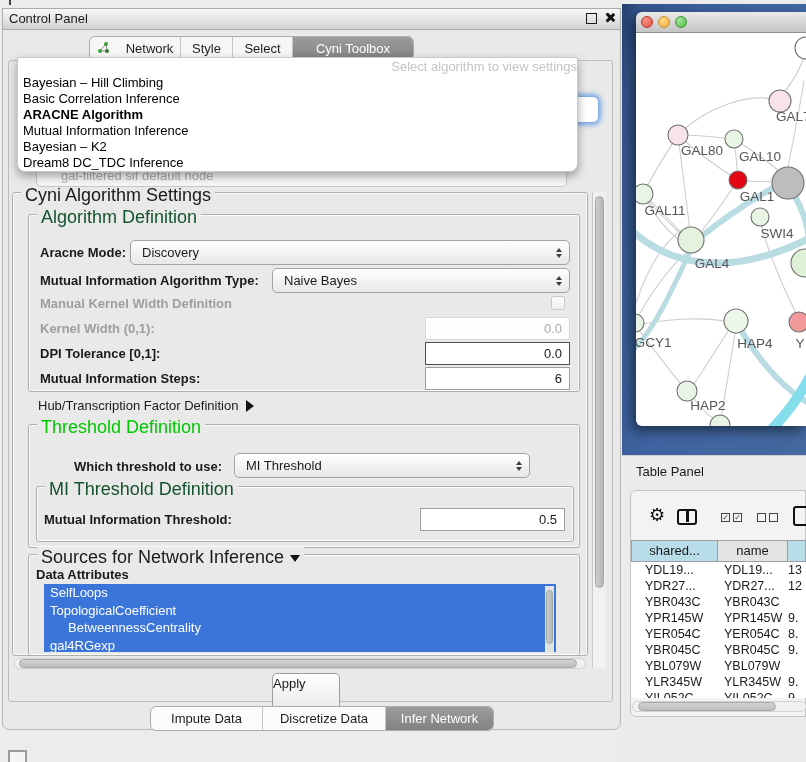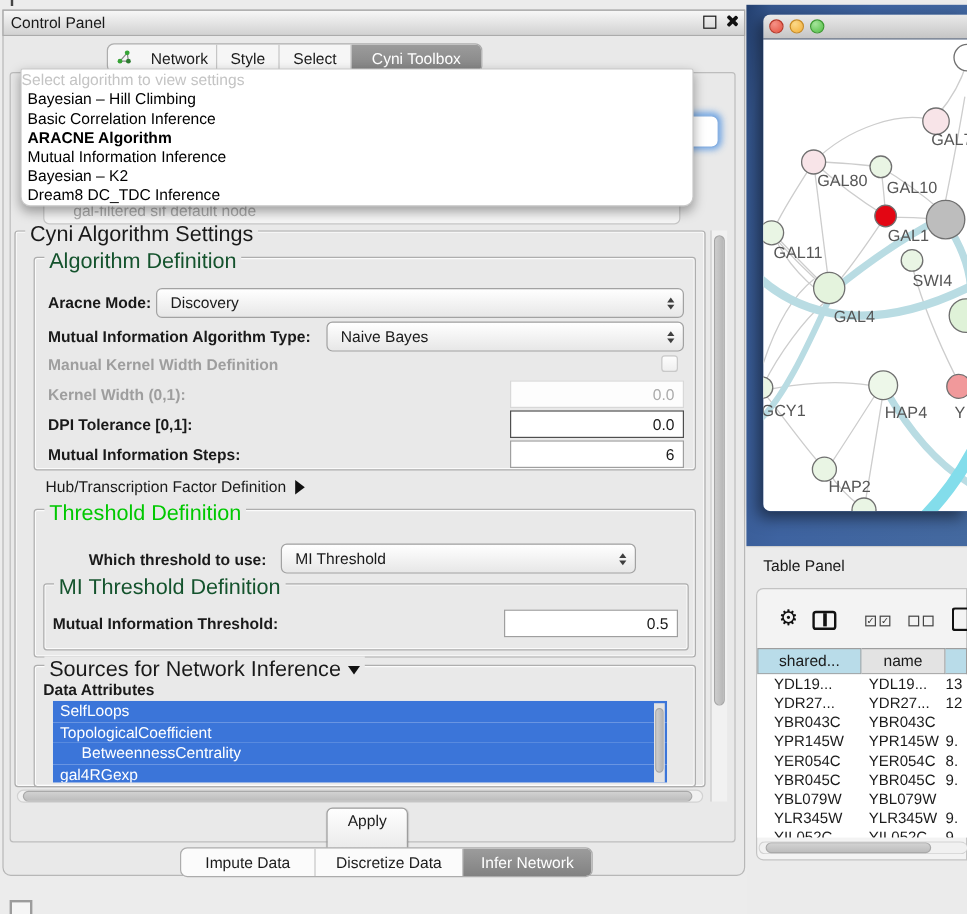--- a/index.html
+++ b/index.html
@@ -22,21 +22,21 @@
   .tab{display:flex;align-items:center;justify-content:center;font-size:13px;color:#1c1c1c;
       border-right:1px solid #C6C6C6;box-sizing:border-box;gap:4px;cursor:pointer}
   .tab:last-child{border-right:none}
   .tab.sel{background:linear-gradient(#9C9C9C,#828282);color:#FFF;border-right:none}
   
   #inner-panel{left:8px;top:60px;width:605px;height:642px;border:1px solid #BDBDBD;background:#E9E9E9;
       border-radius:3px;box-sizing:border-box}
   
   #algo-menu{left:17px;top:57px;width:561px;height:115px;background:#FFF;border:1px solid #C9C9C9;
       border-radius:2px 2px 8px 8px;box-shadow:0 4px 10px rgba(0,0,0,.35);z-index:50;box-sizing:border-box}
-  #algo-placeholder{height:17px;line-height:17px;text-align:left;color:#C4C4C4}
+  #algo-placeholder{height:17px;line-height:17px;text-align:right;color:#C4C4C4}
   .menu-item{height:16px;line-height:16px;padding-left:5px;color:#000;white-space:nowrap}
   .menu-item.bold{font-weight:bold}
   #focus-frag{left:561px;top:96px;width:38px;height:27px;background:#FFF;border:1px solid #85AEE0;
       border-radius:6px;box-shadow:0 0 5px 2px rgba(96,156,227,.85);z-index:10;box-sizing:border-box}
   #bg-combo{left:36px;top:163px;width:531px;height:24px;background:#F6F6F6;border:1px solid #C7C7C7;
       border-radius:5px;z-index:6;line-height:24px;padding-left:24px;color:#ABABAB;box-sizing:border-box}
   
   .group{position:absolute;border:1px solid #AEAEAE;border-radius:3px;
       box-shadow:inset 0 0 0 1px rgba(255,255,255,.8);box-sizing:border-box}
   .gtitle{position:absolute;top:-8px;left:8px;background:#E9E9E9;padding:0 4px;font-size:18px;white-space:nowrap}
@@ -62,21 +62,21 @@
       background:linear-gradient(#FDFDFD,#EFEFEF);box-sizing:border-box}
   .tri-right{display:inline-block;width:0;height:0;border-top:6px solid transparent;border-bottom:6px solid transparent;
       border-left:8px solid #111;margin-left:8px;vertical-align:-2px}
   .tri-down{display:inline-block;width:0;height:0;border-left:5.5px solid transparent;border-right:5.5px solid transparent;
       border-top:7px solid #111;margin-left:6px;vertical-align:1px}
   
   #attr-list{left:44px;top:584px;width:512px;height:68px;background:#FFF;overflow:hidden}
   .attr-item{height:17.5px;line-height:17.5px;padding-left:6px;color:#FFF;font-size:13px}
   
   #apply-btn{left:272px;top:673px;width:68px;height:40px;background:linear-gradient(#FEFEFE,#E8E8E8);
-      border:1px solid #9E9E9E;border-radius:5px;text-align:center;line-height:20px;font-size:13px;
+      border:1px solid #9E9E9E;border-radius:5px;text-align:left;line-height:20px;font-size:13px;
       box-sizing:border-box;box-shadow:0 1px 1px rgba(0,0,0,.15);cursor:pointer}
   #bottom-tabs{left:150px;top:706px;height:23px;display:flex;border:1px solid #ACACAC;border-radius:6px;
       background:#FBFBFB;overflow:hidden;z-index:4}
   
   #mini-icon{left:8px;top:750px;width:19px;height:14px;border:2px solid #9C9C9C;background:#F5F5F5;box-sizing:border-box}
   #corner-tick{left:9px;top:0;width:2px;height:5px;background:#444}
   
   #desktop{left:622px;top:4px;width:184px;height:451px;background:linear-gradient(100deg,#24406F 0%,#35568D 8%,#3E63A0 40%,#44699F 100%)}
   #net-window{left:636px;top:12px;width:170px;height:414px;border-radius:6px 0 0 6px;overflow:hidden;
       box-shadow:-4px 5px 12px rgba(0,0,0,.5)}
@@ -131,21 +131,21 @@
             <circle cx="10" cy="10" r="2" fill="#2E7D32"></circle>
           </svg></span>
         <span>Network</span>
       </div>
       <div class="tab" style="width: 52px;">
         <span>Style</span>
       </div>
       <div class="tab" style="width: 60px;">
         <span>Select</span>
       </div>
-      <div class="tab sel" style="width: 108px;">
+      <div class="tab sel" style="width: 120px;">
         <span>Cyni Toolbox</span>
       </div>
     </div>
 
   <div class="abs" id="inner-panel"></div>
 
   <div class="abs" id="focus-frag"></div>
   <div class="abs" id="bg-combo">gal-filtered sif default node</div>
 
   <div class="abs" id="algo-menu">

